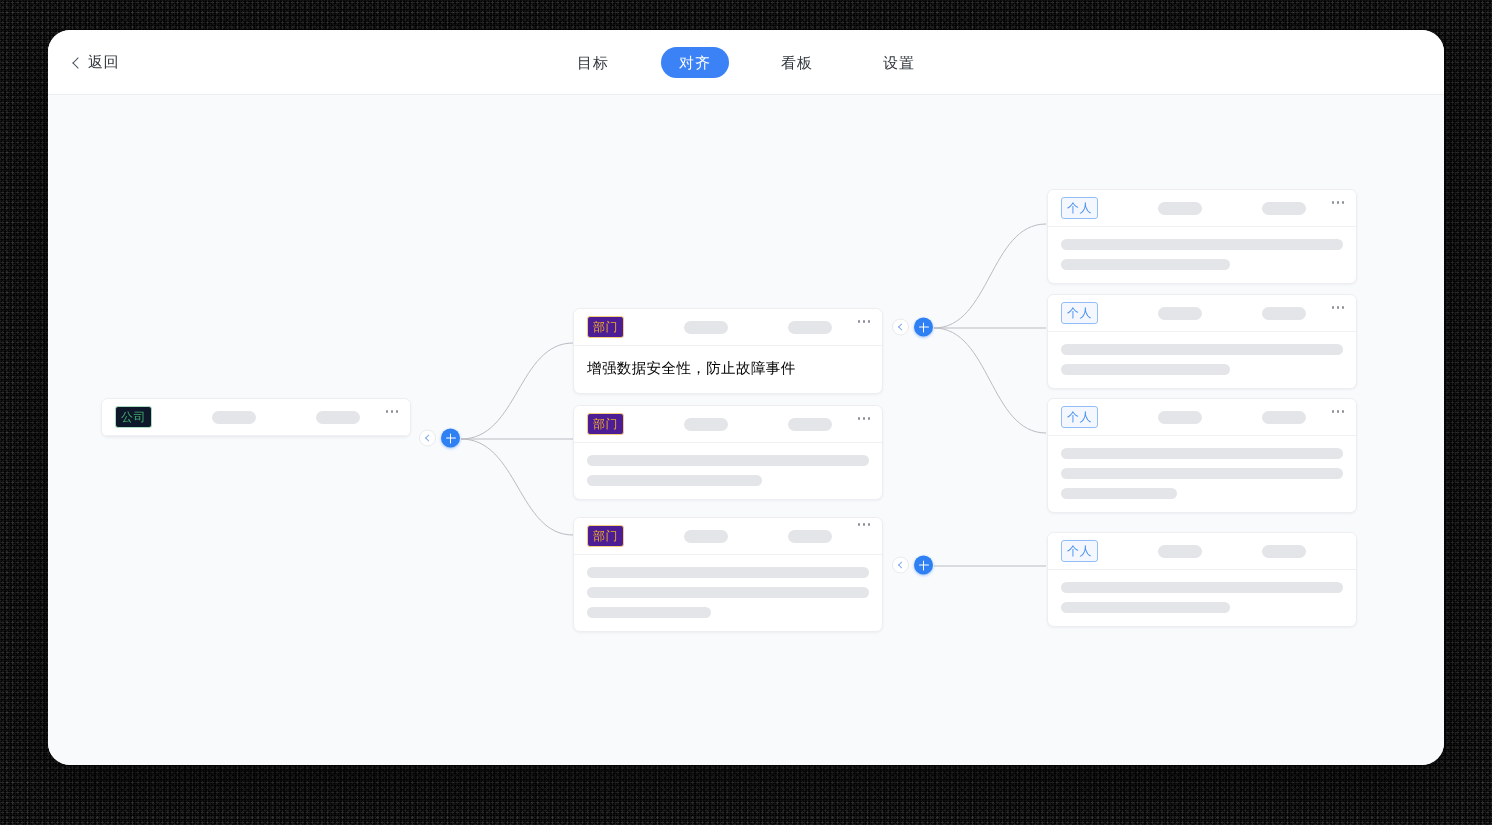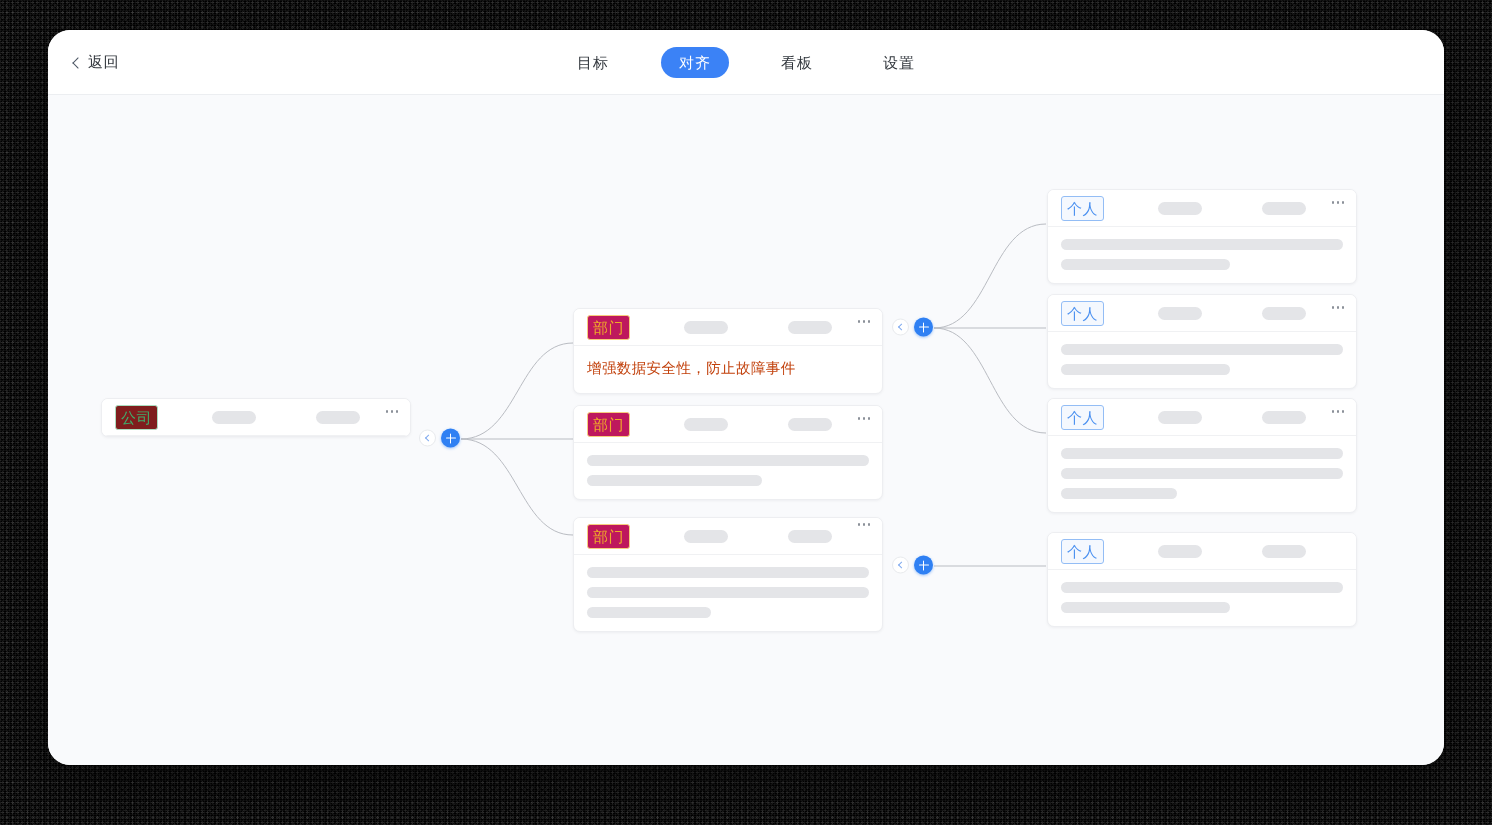--- a/index.html
+++ b/index.html
@@ -135,30 +135,30 @@
   .card-head {
     position: relative;
     height: 37px;
     display: flex;
     align-items: center;
     padding: 0 13px;
     border-bottom: 1px solid #f0f1f3;
     background: #fff;
   }
   .badge {
-    font-size: 15px;
+    font-size: 12px;
     line-height: 1;
     padding: 4px 5px;
     border-radius: 3px;
     border: 1px solid transparent;
     letter-spacing: .5px;
     white-space: nowrap;
   }
-  .badge.company { color: #3fae6c; border-color: #a9ddbf; background: #7f1d1d; }
-  .badge.dept    { color: #efab29; border-color: #f6cd7c; background: #be185d; }
+  .badge.company { color: #3fae6c; border-color: #a9ddbf; background: #0f172a; }
+  .badge.dept    { color: #efab29; border-color: #f6cd7c; background: #4c1d95; }
   .badge.person  { color: #4a90f0; border-color: #93bdf5; background: #f4f8fe; }
 
   .pill {
     position: absolute;
     height: 13px;
     border-radius: 7px;
     background: #e4e5e8;
   }
   .pill.p1 { left: 110px; width: 44px; top: 12px; }
   .pill.p2 { left: 214px; width: 44px; top: 12px; }
@@ -187,21 +187,21 @@
     height: 11px;
     border-radius: 6px;
     background: #e4e5e8;
     margin-bottom: 9px;
   }
   .bar:last-child { margin-bottom: 0; }
 
   .card-text {
     font-size: 14.5px;
     line-height: 25px;
-    color: #c2410c;
+    color: #000000;
     letter-spacing: .4px;
     padding: 10px 13px 12px 13px;
   }
 
   
   .node-ctrl {
     position: absolute;
     display: flex;
     align-items: center;
     gap: 5px;

